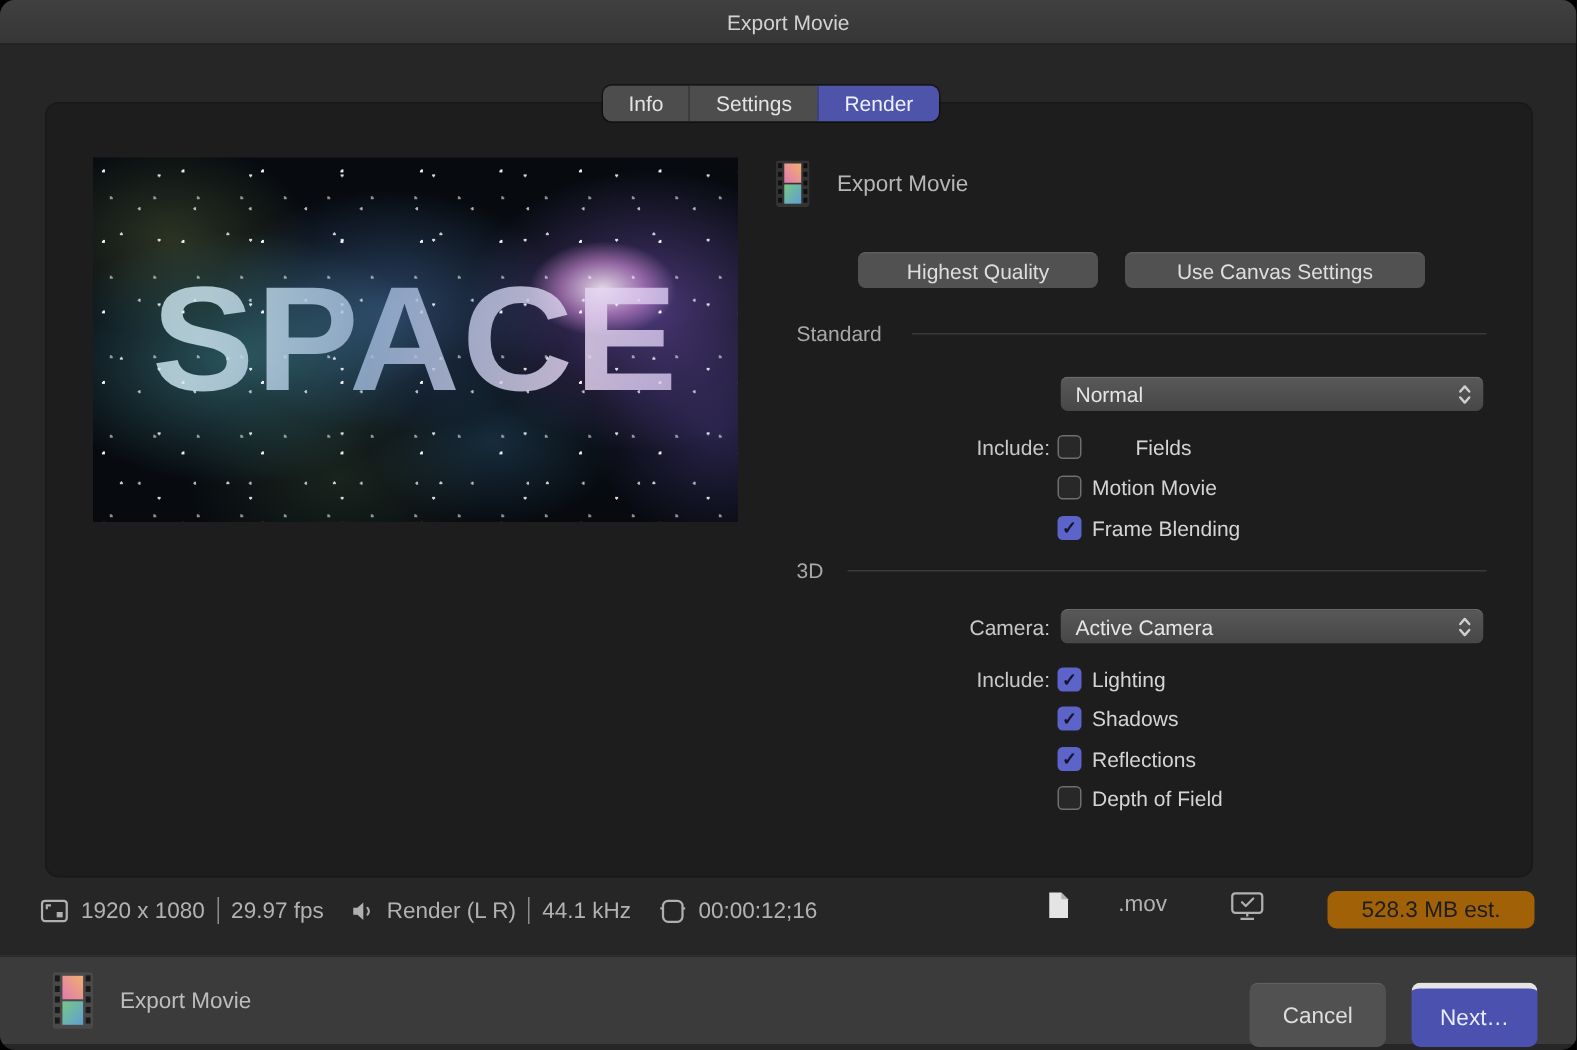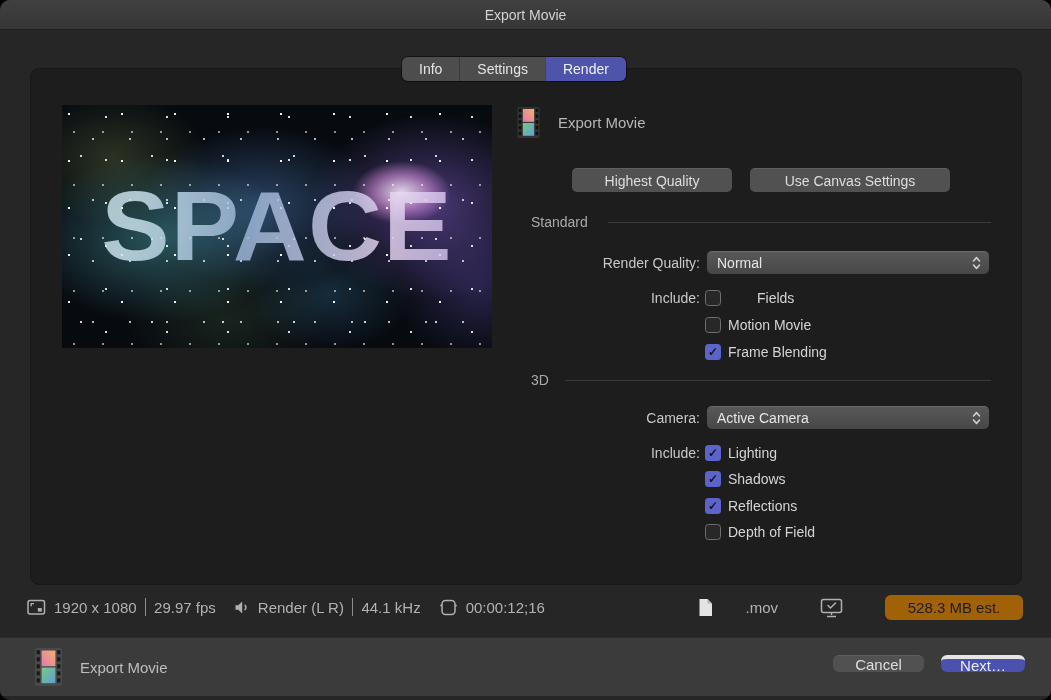--- a/index.html
+++ b/index.html
@@ -107,36 +107,36 @@
   
   .status-left {
     position:absolute; left:27px; top:594px; height:26px;
     display:flex; align-items:center; color:#b2b2b2; font-size:15px;
   }
   .status-left .txt { white-space:nowrap; }
   .vdiv { width:1.5px; height:18px; background:#8c8c8c; margin:0 8px; }
   .sp8 { width:8px; } .sp18 { width:18px; }
   .status-right {
     position:absolute; right:28px; top:594px; height:27px;
-    display:flex; align-items:center; color:#b2b2b2; font-size:15px;gap:12px;
+    display:flex; color:#b2b2b2; font-size:15px;gap:12px;
   }
   .badge {
     height:25px; min-width:138px; padding:0 14px; background:#a16207;
     border-radius:6px; display:flex; align-items:center; justify-content:center;
     color:#1d1d1d; font-size:15px;
   }
   
   .footer {
     position:absolute; left:0; top:637px; width:1051px; height:59px;
     background:#3b3b3b; border-top:1px solid #2b2b2b;
   }
   .footer-icon { position:absolute; left:35px; top:10px; }
   .footer-title { position:absolute; left:80px; top:21px; font-size:15px; color:#bdbdbd; }
   .btn {
-    position:absolute; top:17px; height:17px; border-radius:6px;
+    position:absolute; top:17px; height:43px; border-radius:6px;
     display:flex; align-items:center; justify-content:center;
     font-size:15px; cursor:default;
   }
   .btn-cancel { left:833px; width:91px; background:#515151; border-top:1px solid #5f5f5f; color:#dedede; }
   .btn-next { left:941px; width:84px; background:#4a51ae; border-top:4px solid #e5e5e5; color:#e9ebff; }
   svg { display:block; }
 </style>
 </head>
 <body>
 
@@ -190,21 +190,20 @@
     </svg>
   </div>
   <div class="hdr-title">Export Movie</div>
 
   <div class="gray-btn" style="left:750px; top:168px; width:200px;">Use Canvas Settings</div>
   <div class="gray-btn" style="left:572px; top:168px; width:160px;">Highest Quality</div>
 
   <div class="section-title" style="left:531px; top:214px;">Standard</div>
   <div class="section-line" style="left:608px; top:222px; width:383px;"></div>
 
-  <div class="form-label" style="top:255px;">Render Quality:</div>
   <div class="select" style="top:251px;">
     <span>Normal</span>
     <span class="spacer"></span>
     <svg width="9" height="16" viewBox="0 0 9 16">
       <path d="M1.5 6 L4.5 2.6 L7.5 6" fill="none" stroke="#cfcfcf" stroke-width="1.6" stroke-linecap="round" stroke-linejoin="round"></path>
       <path d="M1.5 10 L4.5 13.4 L7.5 10" fill="none" stroke="#cfcfcf" stroke-width="1.6" stroke-linecap="round" stroke-linejoin="round"></path>
     </svg>
   </div>
 
   <div class="form-label" style="top:290px;">Include:</div>

